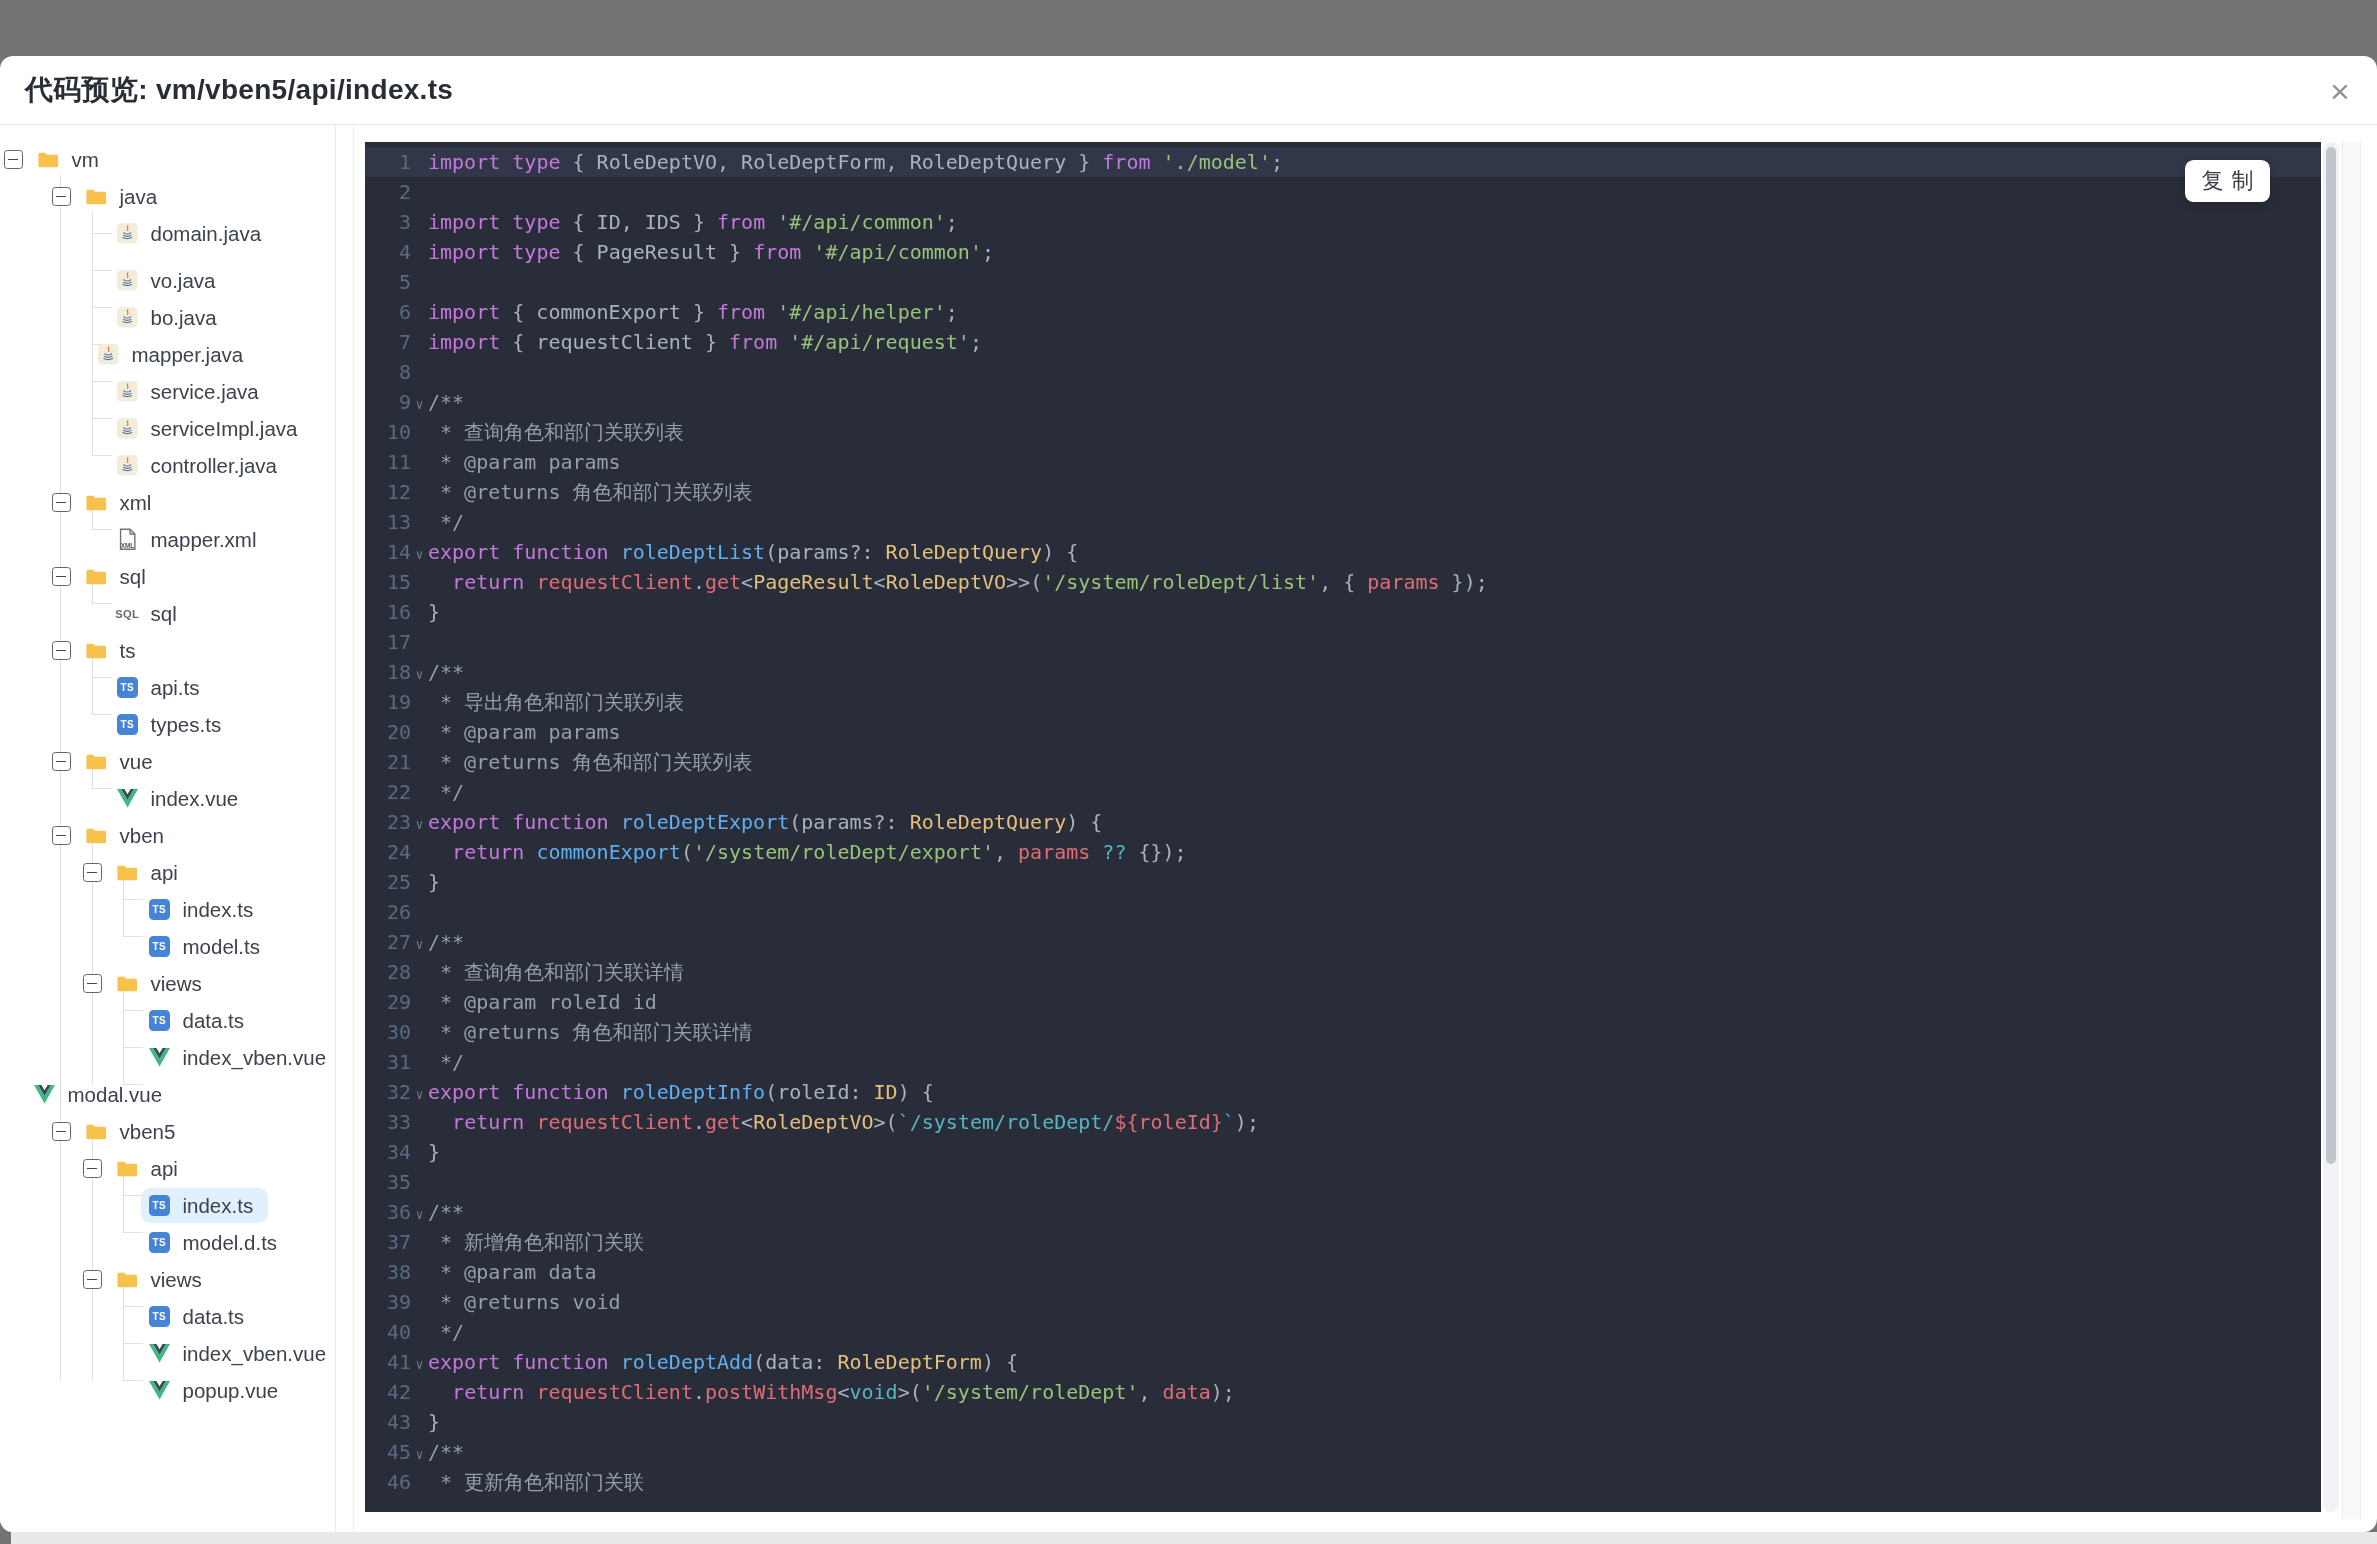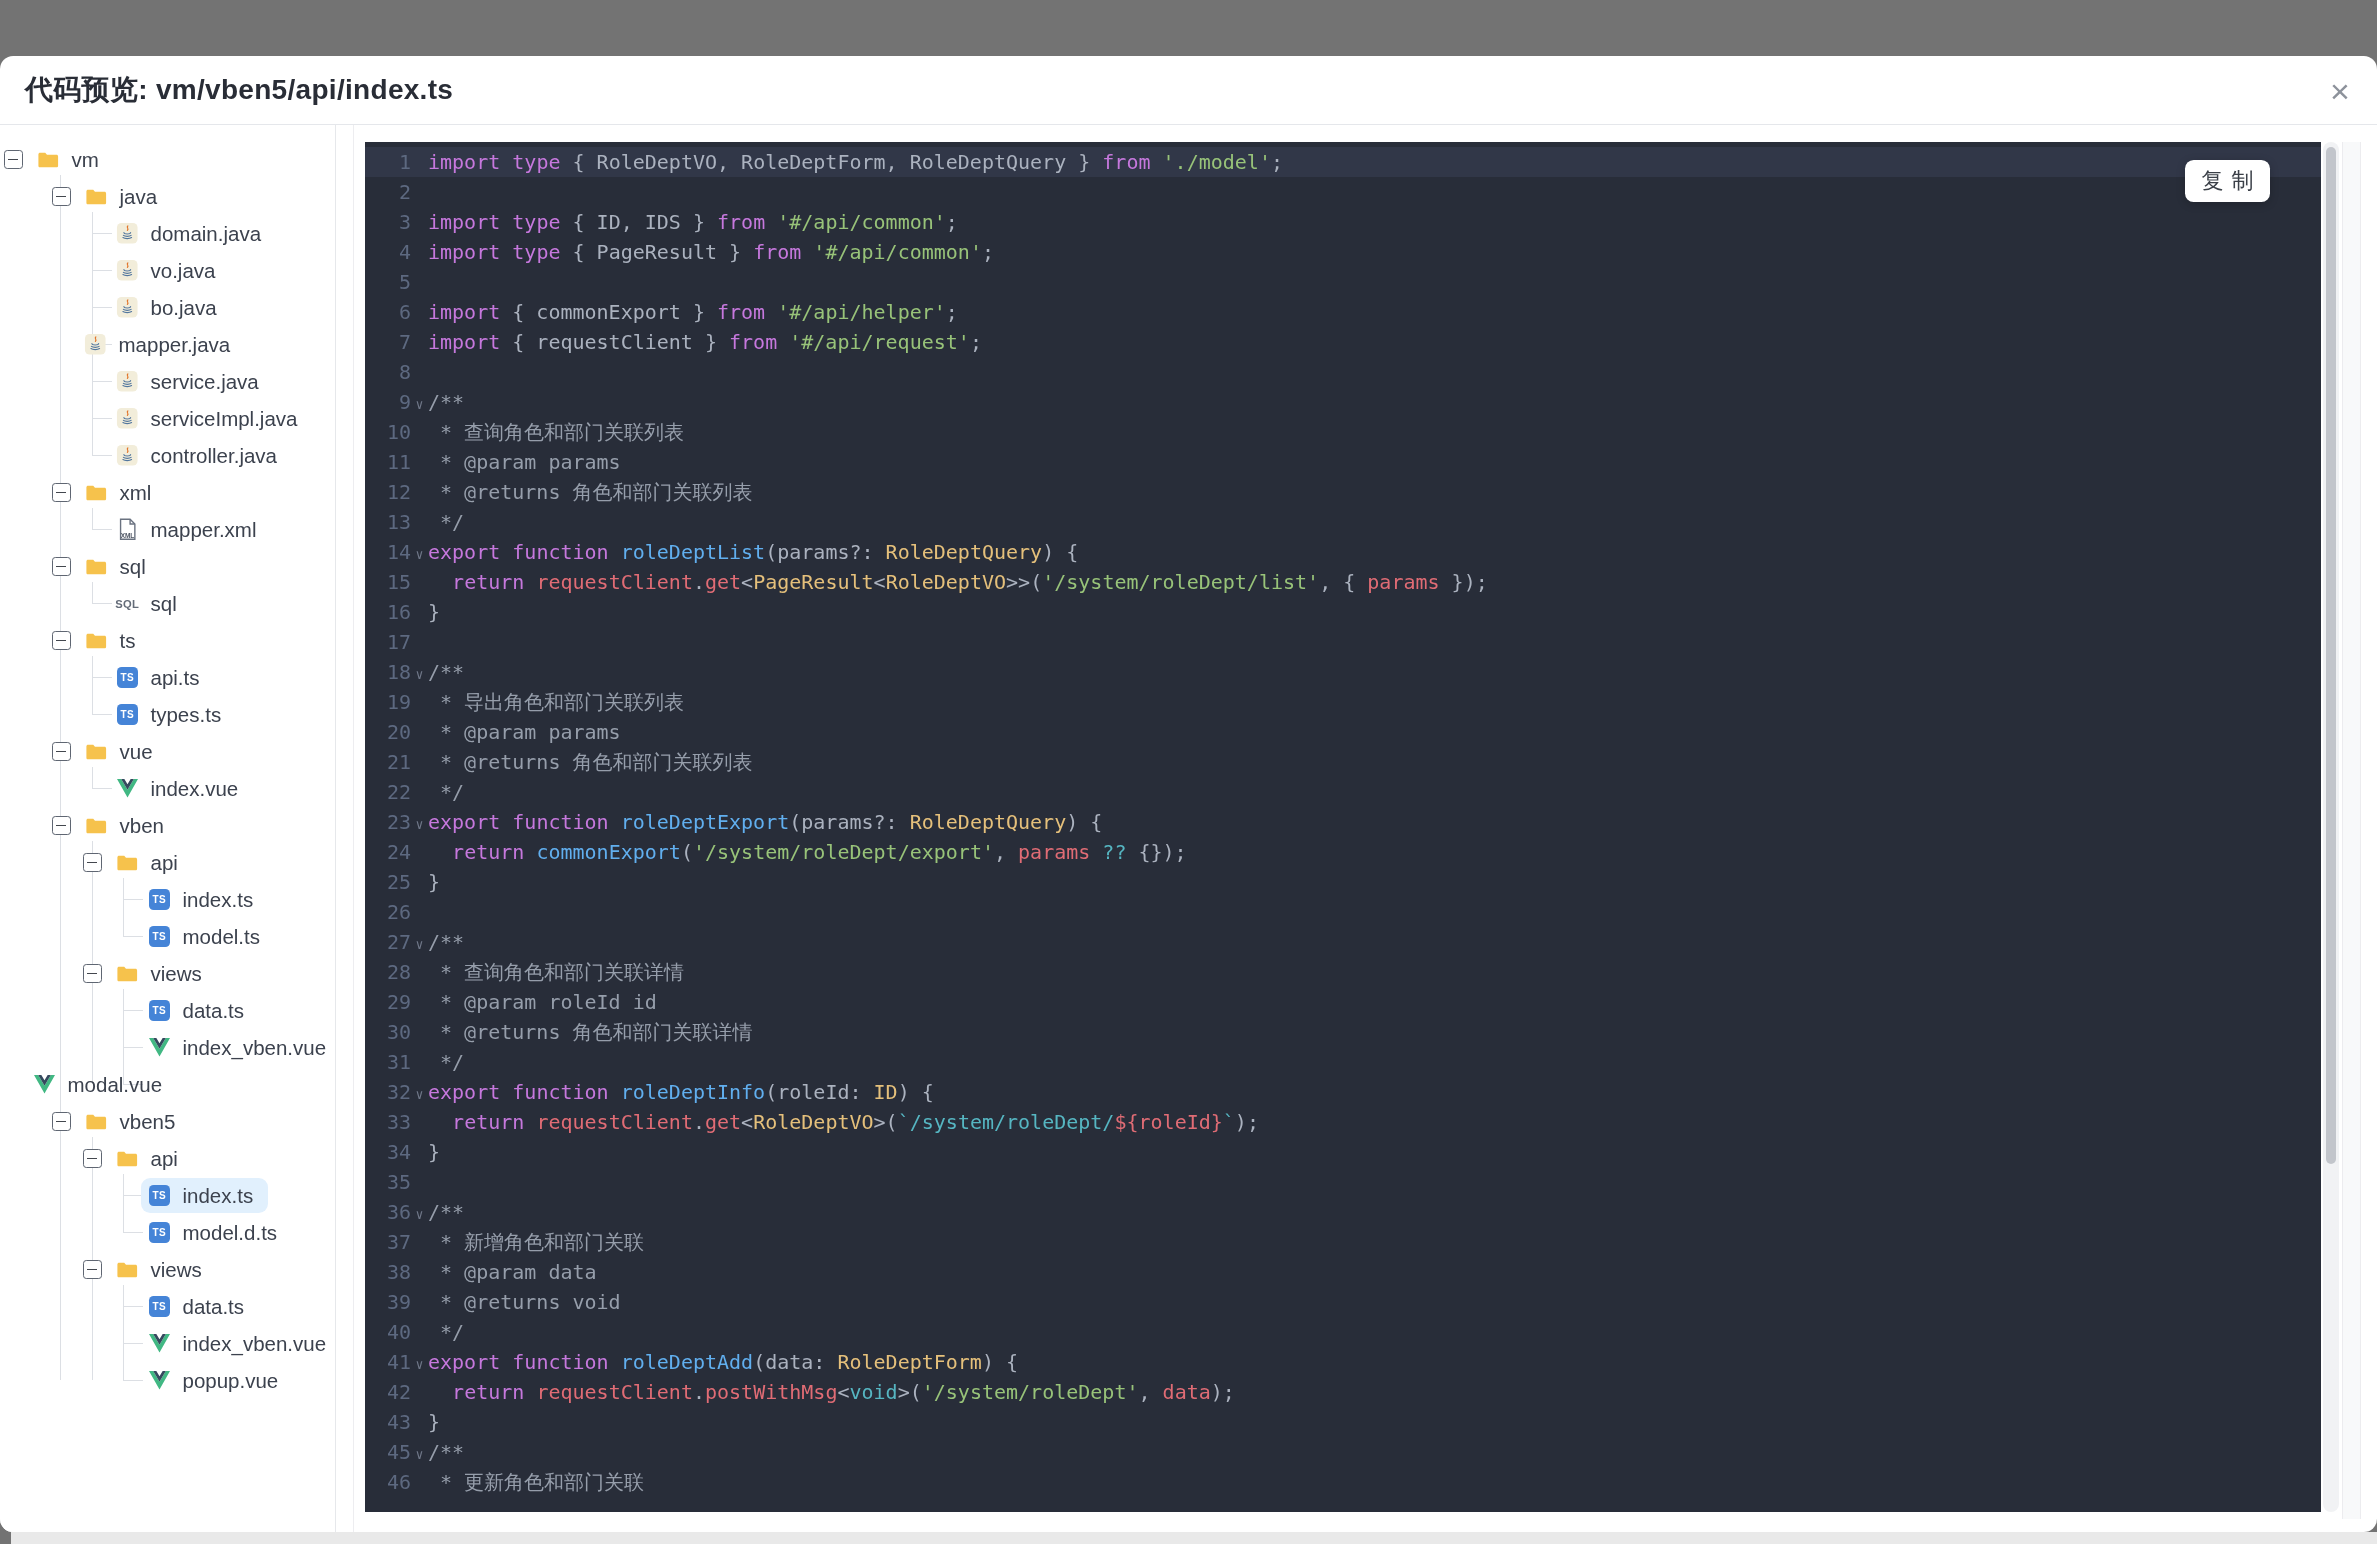--- a/index.html
+++ b/index.html
@@ -133,21 +133,21 @@
               <span class="ticon">
                 <svg width="22.5" height="22.5" viewBox="0 0 24 24">
                   <rect x="1" y="1" width="22" height="22" rx="5" fill="#f2edda"></rect>
                   <path d="M12.6 4.2c-2.1 1.7 1.7 2.7-.4 4.6" stroke="#e2762c" fill="none" stroke-width="1.3" stroke-linecap="round"></path>
                   <path d="M8.4 11.3c0 2 7.2 2 7.2 0M7.9 14.3c1.6 1.3 6.6 1.3 8.2 0M7.4 16.6c2.1 1.5 7.1 1.5 9.2 0" stroke="#53779e" fill="none" stroke-width="1.2" stroke-linecap="round"></path>
                 </svg>
               </span>
               <span class="tlabel">domain.java</span>
             </span>
           </div>
-          <div class="tree-row" style="padding-left: 83px;">
+          <div class="tree-row" style="padding-left: 83px; margin-top: 10px;">
             <span style="flex: 0 0 33px;"></span>
             <span class="pill">
               <span class="ticon">
                 <svg width="22.5" height="22.5" viewBox="0 0 24 24">
                   <rect x="1" y="1" width="22" height="22" rx="5" fill="#f2edda"></rect>
                   <path d="M12.6 4.2c-2.1 1.7 1.7 2.7-.4 4.6" stroke="#e2762c" fill="none" stroke-width="1.3" stroke-linecap="round"></path>
                   <path d="M8.4 11.3c0 2 7.2 2 7.2 0M7.9 14.3c1.6 1.3 6.6 1.3 8.2 0M7.4 16.6c2.1 1.5 7.1 1.5 9.2 0" stroke="#53779e" fill="none" stroke-width="1.2" stroke-linecap="round"></path>
                 </svg>
               </span>
               <span class="tlabel">vo.java</span>
@@ -159,21 +159,21 @@
               <span class="ticon">
                 <svg width="22.5" height="22.5" viewBox="0 0 24 24">
                   <rect x="1" y="1" width="22" height="22" rx="5" fill="#f2edda"></rect>
                   <path d="M12.6 4.2c-2.1 1.7 1.7 2.7-.4 4.6" stroke="#e2762c" fill="none" stroke-width="1.3" stroke-linecap="round"></path>
                   <path d="M8.4 11.3c0 2 7.2 2 7.2 0M7.9 14.3c1.6 1.3 6.6 1.3 8.2 0M7.4 16.6c2.1 1.5 7.1 1.5 9.2 0" stroke="#53779e" fill="none" stroke-width="1.2" stroke-linecap="round"></path>
                 </svg>
               </span>
               <span class="tlabel">bo.java</span>
             </span>
           </div>
-          <div class="tree-row" style="padding-left: 51px;">
+          <div class="tree-row" style="padding-left: 64px;">
             <span style="flex: 0 0 33px;"></span>
             <span class="pill">
               <span class="ticon">
                 <svg width="22.5" height="22.5" viewBox="0 0 24 24">
                   <rect x="1" y="1" width="22" height="22" rx="5" fill="#f2edda"></rect>
                   <path d="M12.6 4.2c-2.1 1.7 1.7 2.7-.4 4.6" stroke="#e2762c" fill="none" stroke-width="1.3" stroke-linecap="round"></path>
                   <path d="M8.4 11.3c0 2 7.2 2 7.2 0M7.9 14.3c1.6 1.3 6.6 1.3 8.2 0M7.4 16.6c2.1 1.5 7.1 1.5 9.2 0" stroke="#53779e" fill="none" stroke-width="1.2" stroke-linecap="round"></path>
                 </svg>
               </span>
               <span class="tlabel">mapper.java</span>

